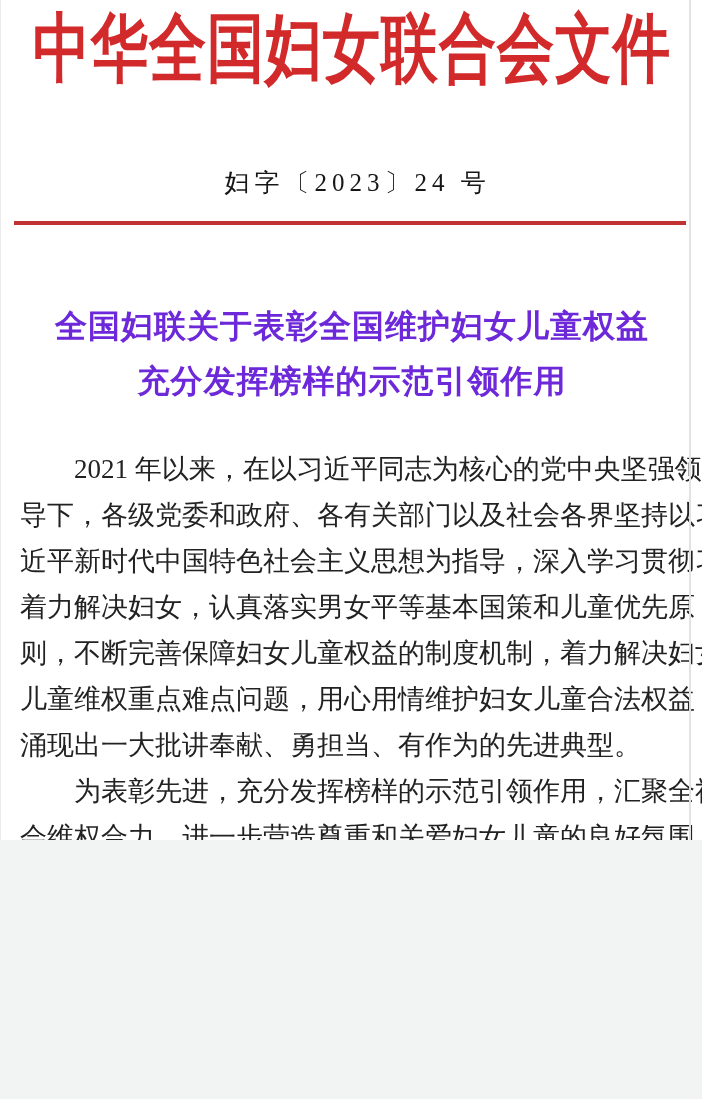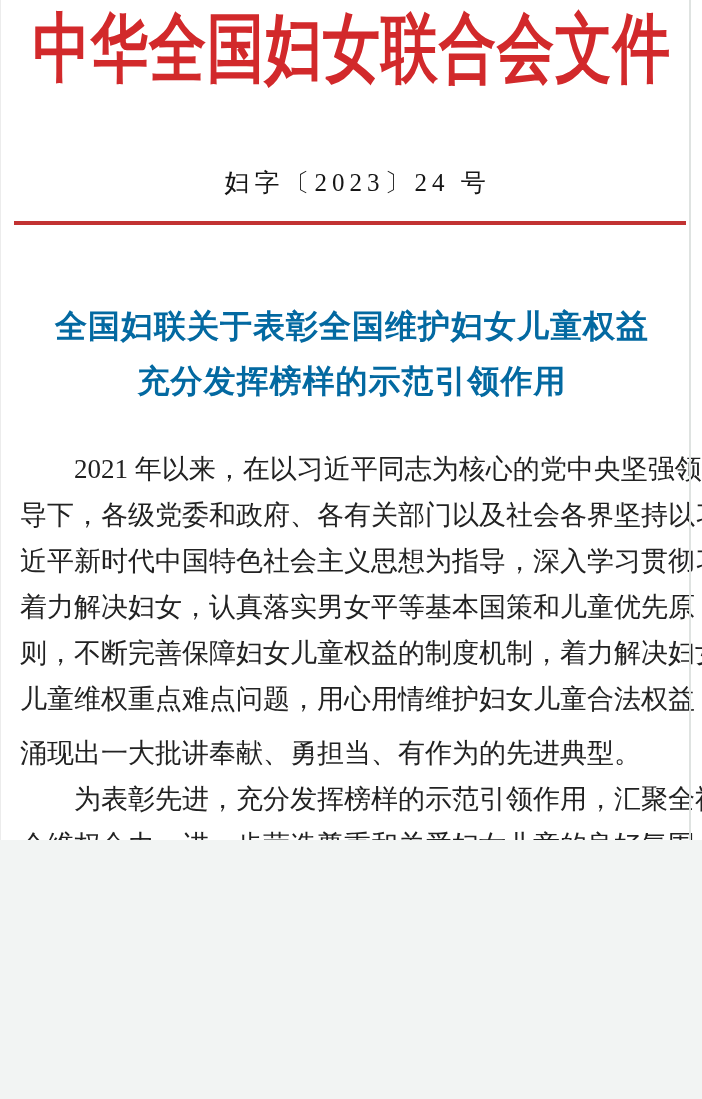--- a/index.html
+++ b/index.html
@@ -55,21 +55,21 @@
   
   .doc-title {
     position: absolute;
     top: 299px;
     left: 0;
     right: 0;
     text-align: center;
     font-weight: bold;
     font-size: 32px;
     line-height: 55px;
-    color: #0369a1;
+    color: #6d28d9;
     letter-spacing: 1px;
   }
   
   .body-text {
     position: absolute;
     top: 446px;
     left: 19px;
     width: 666px;
     font-size: 27px;
     color: #222;
@@ -79,21 +79,20 @@
     line-height: 46px;
     text-align: justify;
     text-align-last: justify;
     white-space: nowrap;
   }
   .line.first {
     text-indent: 54px;
   }
   .line.end {
     text-align-last: left;
-    margin-top: 8px;
   }
   
   .page-number {
     position: absolute;
     top: 1000px;
     right: 39px;
     display: flex;
     align-items: center;
     gap: 13px;
     font-size: 24px;

